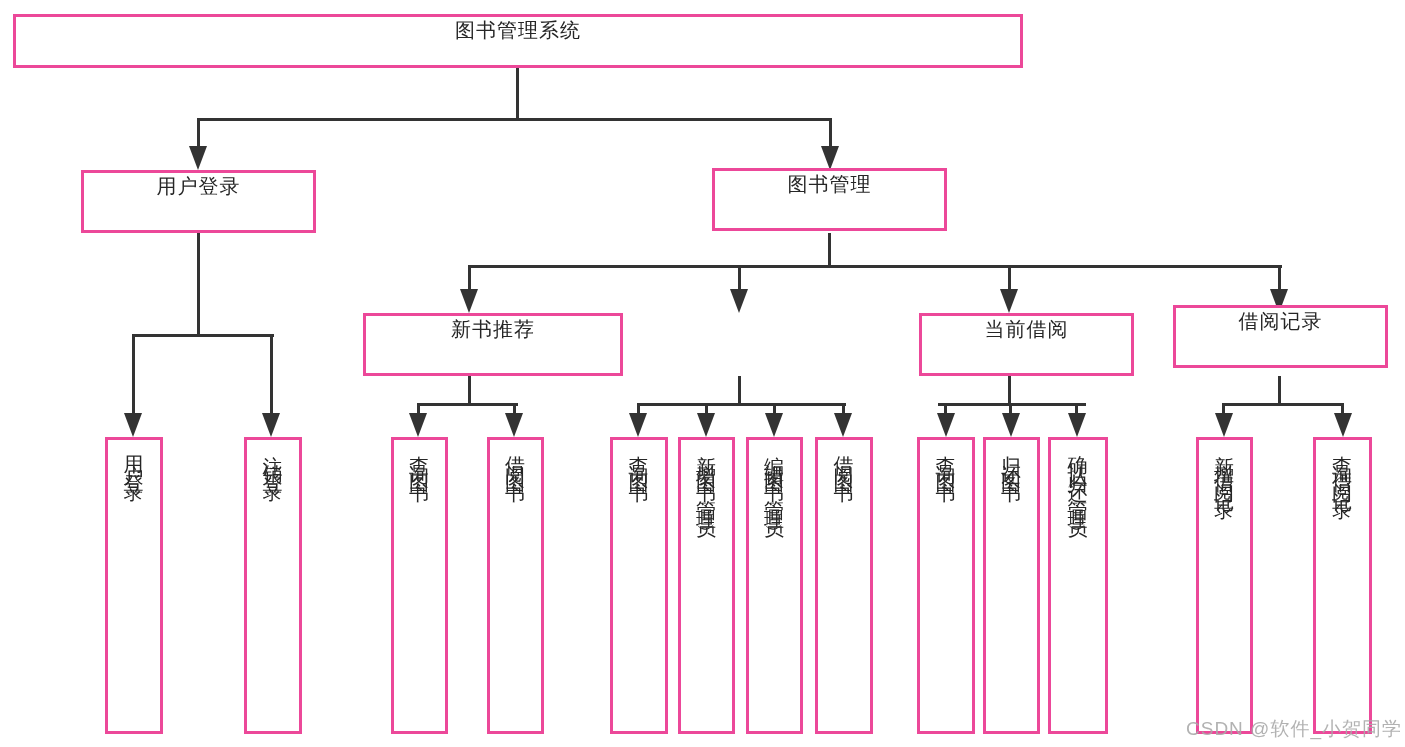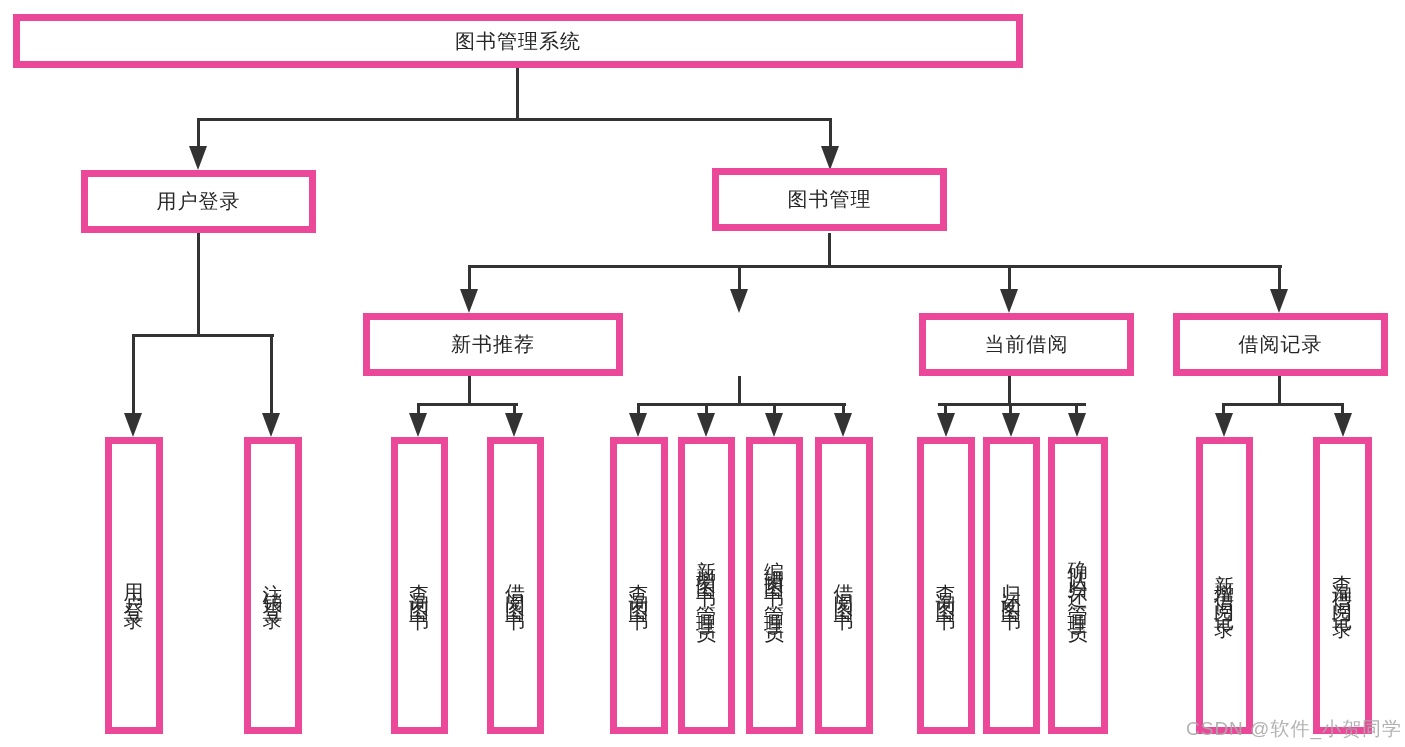--- a/index.html
+++ b/index.html
@@ -8,24 +8,23 @@
     width: 1405px;
     height: 747px;
     background: #ffffff;
     font-family: "Liberation Sans", "DejaVu Sans", sans-serif;
     color: #262626;
     overflow: hidden;
   }
   .box {
     position: absolute;
     box-sizing: border-box;
-    border: 7px solid #ec4899;
+    border: 3px solid #ec4899;
     background: #ffffff;
     display: flex;
-    align-items: center;
     justify-content: center;
     z-index: 2;
   }
   .hbox span {
     font-size: 20px;
     letter-spacing: 1px;
     white-space: nowrap;
   }
   .vbox span {
     writing-mode: vertical-rl;
@@ -99,21 +98,21 @@
   <div class="arrow" style="left:1000px; top:289px;"></div>
   <div class="line" style="left:1278px; top:265px; width:3px; height:28px;"></div>
   <div class="arrow" style="left:1270px; top:289px;"></div>
 
   <div class="box hbox" style="left:363px; top:313px; width:260px; height:63px;">
     <span>新书推荐</span>
   </div>
   <div class="box hbox" style="left:903px; top:313px; width:215px; height:63px;margin-left:16px;">
     <span>当前借阅</span>
   </div>
-  <div class="box hbox" style="left:1173px; top:313px; width:215px; height:63px;">
+  <div class="box hbox" style="left:1173px; top:305px; width:215px; height:63px;">
     <span>借阅记录</span>
   </div>
 
   <div class="line" style="left:468px; top:376px; width:3px; height:30px;"></div>
   <div class="line" style="left:417px; top:403px; width:101px; height:3px;"></div>
   <div class="line" style="left:417px; top:403px; width:3px; height:14px;"></div>
   <div class="arrow" style="left:409px; top:413px;"></div>
   <div class="line" style="left:513px; top:403px; width:3px; height:14px;"></div>
   <div class="arrow" style="left:505px; top:413px;"></div>
 

